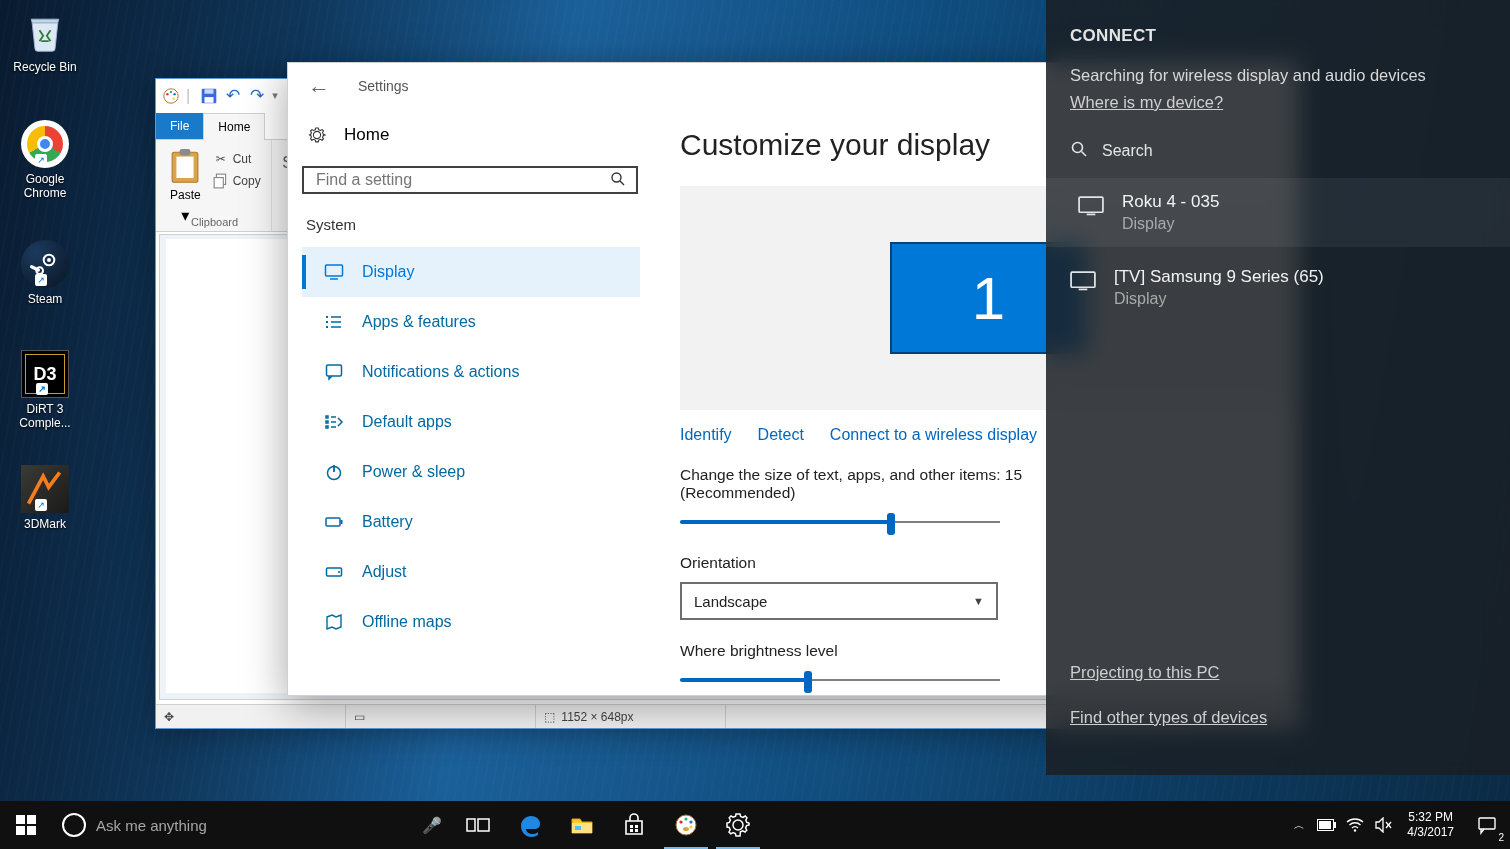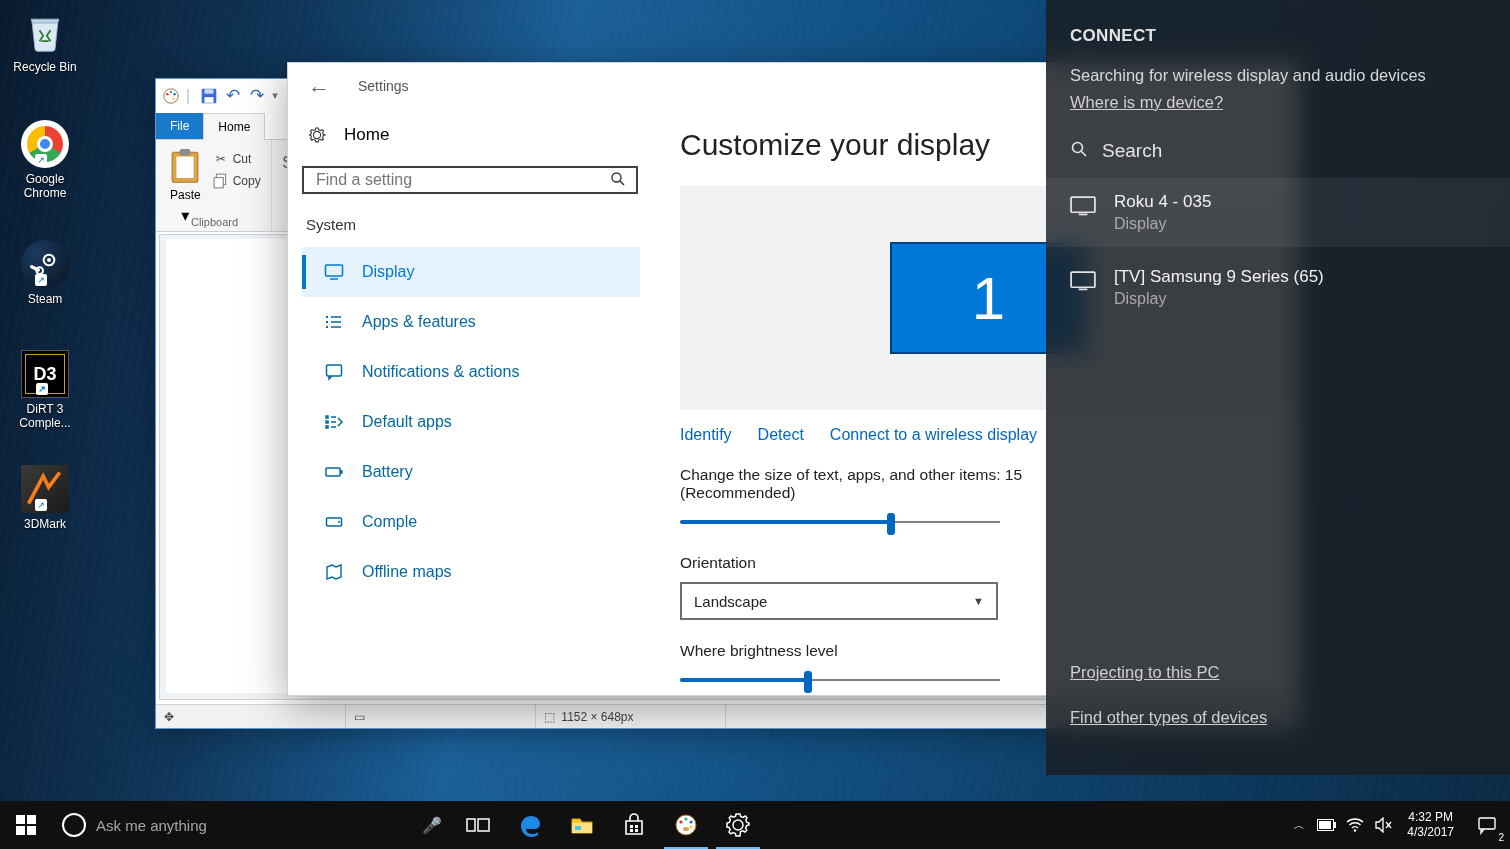--- a/index.html
+++ b/index.html
@@ -102,23 +102,23 @@
   .connect-panel{
     position:absolute; right:0; top:0; width:464px; height:775px;
     background:rgba(26,31,35,.85); backdrop-filter:blur(12px);
     color:#e4e4e4; padding:26px 24px 0 24px;
   }
   .connect-panel h2{font-size:17px;font-weight:600;letter-spacing:.3px;}
   .csub{font-size:16.5px;margin-top:20px;color:#d8d8d8;}
   .clink{display:inline-block;text-decoration:underline;color:#cfcfcf;margin-top:8px;font-size:16.5px;cursor:pointer;}
   .csearch{display:flex;align-items:center;gap:14px;height:42px;margin-top:18px;cursor:text;}
   .csearch .sicon{font-size:17px;}
-  .csearch .sph{font-size:19px;}
+  .csearch .sph{font-size:16px;}
   .cdevice{display:flex;gap:18px;padding:14px 0 14px 0;margin-top:6px;cursor:pointer;}
-  .cdevice.hl{background:rgba(255,255,255,.06);margin:6px -24px 0;padding:14px 24px;}
+  .cdevice.hl{background:rgba(255,255,255,.06);margin:6px -24px 0;padding:14px 32px;}
   .cdevice .dicon{width:26px;height:20px;margin-top:4px;display:flex;align-items:center;justify-content:center;}
   .cdevice .dname{font-size:17px;color:#f2f2f2;}
   .cdevice .dtype{font-size:16px;color:#a9a9a9;margin-top:3px;}
   .cfooter{position:absolute;left:24px;bottom:22px;}
   .cfooter .clink{display:block;margin:0 0 26px 0;}
   
   .taskbar{
     position:absolute; left:0; right:0; bottom:0; height:48px;
     background:#101010; display:flex; align-items:center; color:#fff;
   }
@@ -350,34 +350,43 @@
                   <line x1="7" y1="15" x2="12" y2="15"></line>
                   <path d="M14 6l4 4-4 4"></path>
                 </g>
               </svg>
             </span>
           <span>Default apps</span>
         </div>
         <div class="nav-item">
           <span class="nicon">
               <svg viewBox="0 0 20 20">
+                <circle cx="10" cy="11" r="6.5" fill="none" stroke="currentColor" stroke-width="1.5"></circle>
+                <line x1="10" y1="3" x2="10" y2="10" stroke="currentColor" stroke-width="1.8"></line>
+              </svg>
+            </span>
+          <span>Power &amp; sleep</span>
+        </div>
+        <div class="nav-item">
+          <span class="nicon">
+              <svg viewBox="0 0 20 20">
                 <rect x="2" y="6" width="14" height="8" rx="1" fill="none" stroke="currentColor" stroke-width="1.5"></rect>
                 <rect x="16.5" y="8" width="2" height="4" fill="currentColor"></rect>
               </svg>
             </span>
           <span>Battery</span>
         </div>
         <div class="nav-item">
           <span class="nicon">
               <svg viewBox="0 0 20 20">
                 <rect x="2.5" y="6" width="15" height="8" rx="1" fill="none" stroke="currentColor" stroke-width="1.5"></rect>
                 <circle cx="15" cy="10" r="1" fill="currentColor"></circle>
               </svg>
             </span>
-          <span>Comple</span>
+          <span>Adjust</span>
         </div>
         <div class="nav-item">
           <span class="nicon">
               <svg viewBox="0 0 20 20">
                 <path d="M3 5l5-2 4 2 5-2v12l-5 2-4-2-5 2z" fill="none" stroke="currentColor" stroke-width="1.4"></path>
               </svg>
             </span>
           <span>Offline maps</span>
         </div>
       </div>
@@ -540,21 +549,21 @@
           </svg>
         </span>
       <span class="ticon">
           <svg width="18" height="16" viewBox="0 0 18 16">
             <path d="M2 5h3l4-4v14l-4-4H2z" fill="none" stroke="#fff" stroke-width="1.3"></path>
             <line x1="12" y1="5" x2="17" y2="11" stroke="#fff" stroke-width="1.3"></line>
             <line x1="17" y1="5" x2="12" y2="11" stroke="#fff" stroke-width="1.3"></line>
           </svg>
         </span>
       <div class="clock">
-        <div>4:32 PM</div>
+        <div>5:32 PM</div>
         <div>4/3/2017</div>
       </div>
       <div class="action-center">
         <svg width="20" height="20" viewBox="0 0 20 20">
             <rect x="2" y="3" width="16" height="11" rx="1" fill="none" stroke="#fff" stroke-width="1.4"></rect>
             <path d="M7 14l-3 4v-4" fill="none" stroke="#fff" stroke-width="1.4"></path>
           </svg>
         <span class="badge">2</span>
       </div>
     </div>

